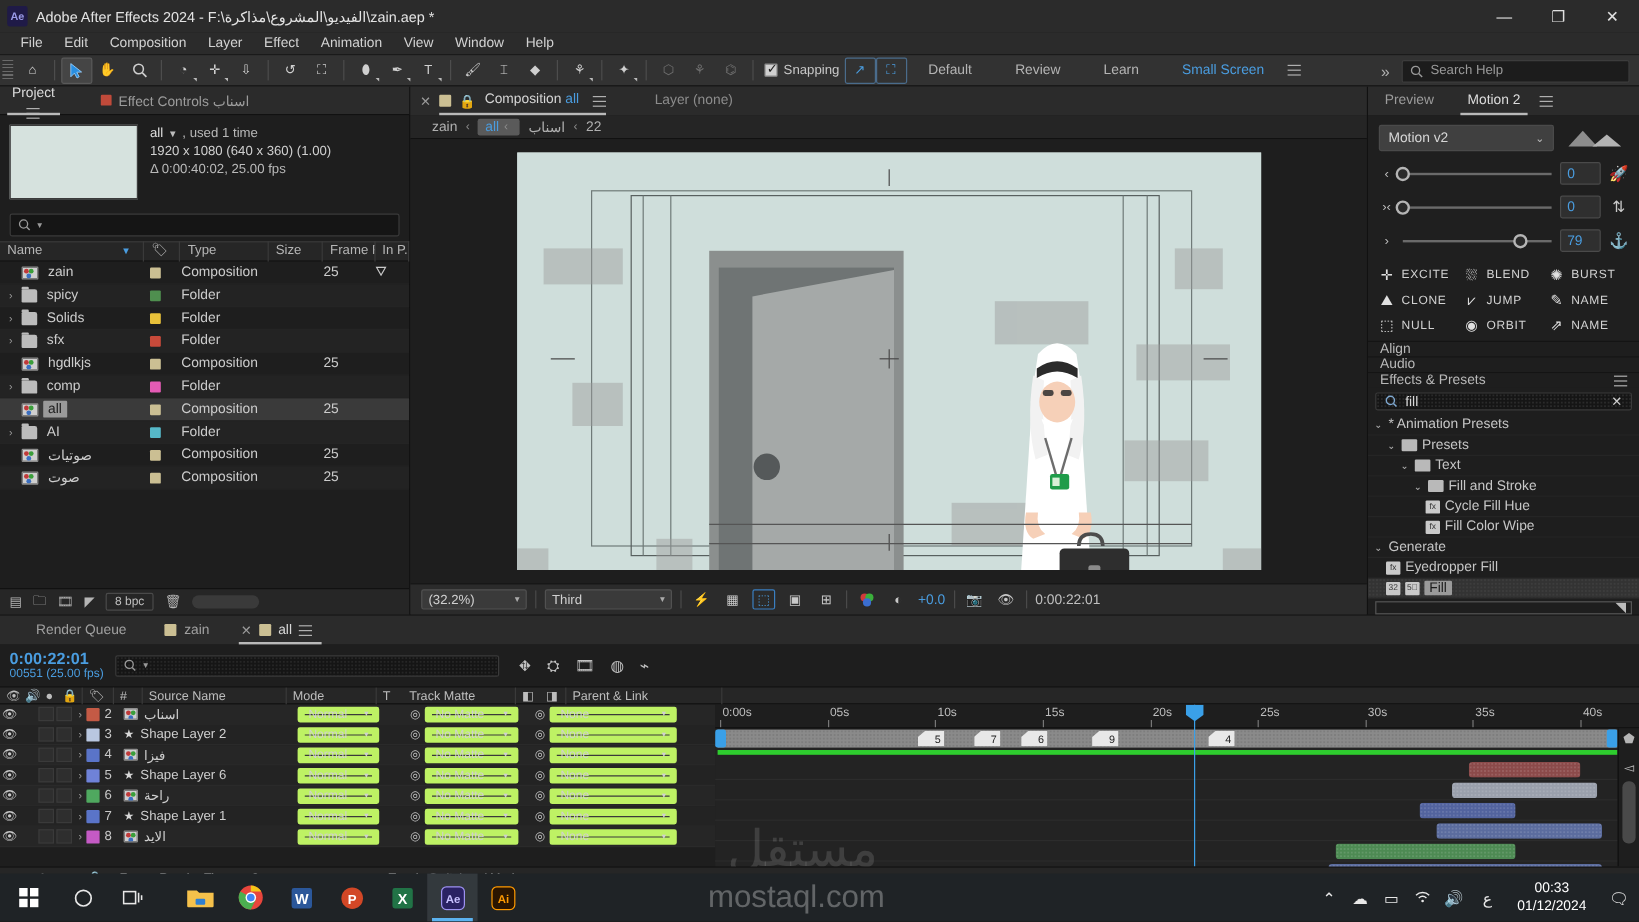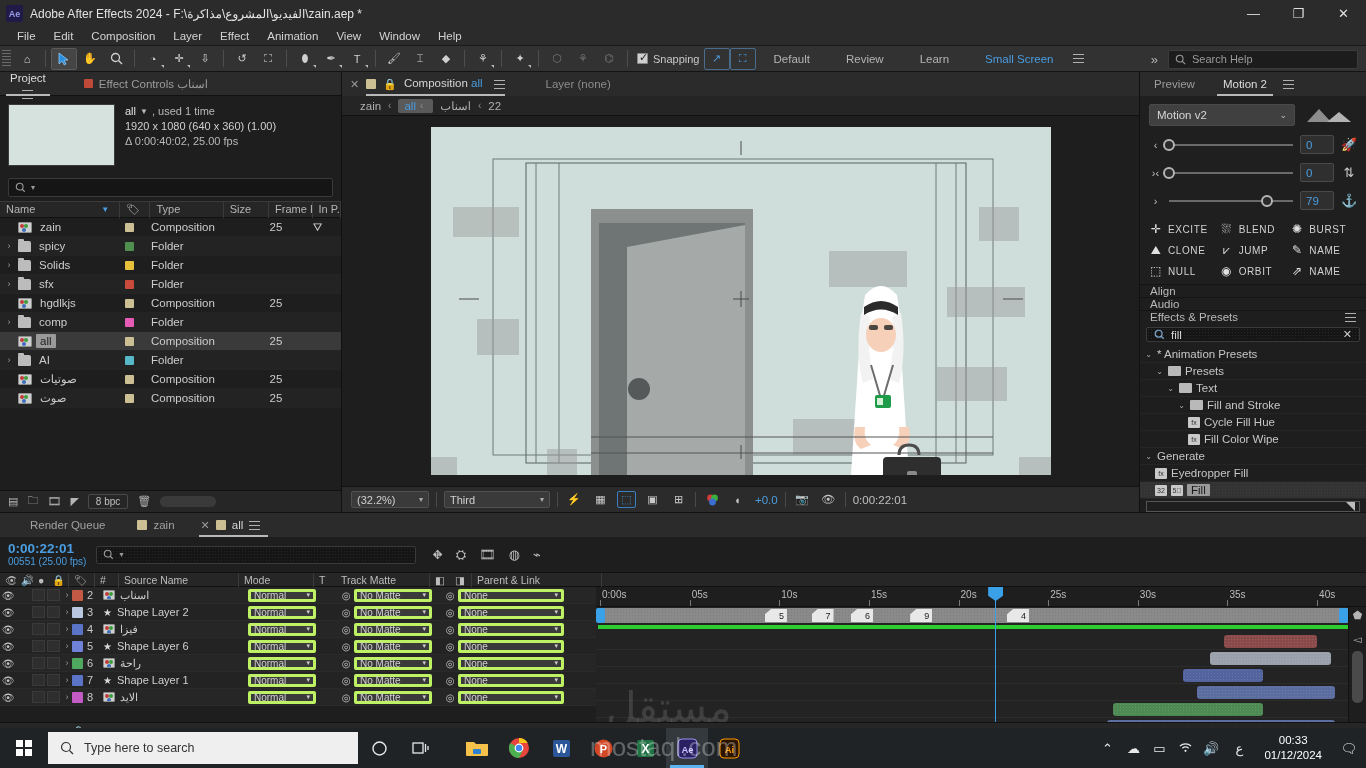--- a/index.html
+++ b/index.html
@@ -211,21 +211,21 @@
   .tlbody { flex:1; display:flex; overflow:hidden; position:relative; }
   .layers { width:596px; }
   .lrow { height:17px; display:flex; align-items:center; font-size:11px; color:#cfcfcf;
           border-bottom:1px solid #2a2a2a; background:#262626; }
   .lrow:nth-child(even){ background:#232323; }
   .eye { width:16px; text-align:center; color:#c8c8c8; font-size:10px; }
   .sqbox { width:13px; height:12px; background:#2e2e2e; border:1px solid #3a3a3a; margin-right:2px;}
   .lcolor { width:11px; height:11px; border-radius:1px; }
   .lnum { width:20px; text-align:left; padding-left:4px; color:#c9c9c9;}
   .lname { width:145px; display:flex; align-items:center; gap:5px; }
-  .drop { height:13px; background:#3a3a3a; border:3px solid #bef264; border-radius:2px;
+  .drop { height:13px; background:#3a3a3a; border:6px solid #bef264; border-radius:2px;
           display:flex; align-items:center; justify-content:space-between; padding:0 3px;
           font-size:10px; color:#d0d0d0; }
   .tracks { flex:1; position:relative; background:#232323; }
   .bar { position:absolute; height:13px; border-radius:3px; }
   .playhead { position:absolute; top:0; bottom:0; width:1px; background:#3aa0e8; }
   .watermark { position:absolute; color:rgba(255,255,255,.13); font-size:42px;
                pointer-events:none; }
   .tlbottom { height:18px; background:#262626; display:flex; align-items:center; gap:14px;
               padding:0 8px; font-size:10.5px; color:#b8b8b8; border-top:1px solid #111; }
 
@@ -639,21 +639,21 @@
               <line x1="302" y1="172" x2="318" y2="172"></line>
               <line x1="310" y1="164" x2="310" y2="180"></line>
             </g>
             <line x1="160" y1="310" x2="562" y2="310" stroke="#555" stroke-width="1"></line>
             <line x1="160" y1="326" x2="562" y2="326" stroke="#555" stroke-width="1"></line>
           </svg>
         </div>
       </div>
 
       <div class="compbar">
-        <div class="selbox" style="width:78px">
+        <div class="selbox" style="width:88px">
           <span>(32.2%)</span>
           <span style="font-size:8px;color:#aaa">▾</span>
         </div>
         <div class="vsep"></div>
         <div class="selbox" style="width:106px">
           <span>Third</span>
           <span style="font-size:8px;color:#aaa">▾</span>
         </div>
         <div class="vsep"></div>
         <div class="vbtn">⚡</div>
@@ -1187,27 +1187,20 @@
 
   <div class="taskbar">
     <div class="winlogo">
       <span class="wsq">
           <i></i>
           <i></i>
           <i></i>
           <i></i>
         </span>
     </div>
-    <div class="tbsearch">
-      <svg width="14" height="14" viewBox="0 0 14 14">
-          <circle cx="6" cy="6" r="4.5" fill="none" stroke="#333" stroke-width="1.2"></circle>
-          <line x1="9.4" y1="9.4" x2="13" y2="13" stroke="#333" stroke-width="1.3"></line>
-        </svg>
-      <span>Type here to search</span>
-    </div>
     <div class="tbicon">
         <svg width="17" height="17" viewBox="0 0 17 17">
           <circle cx="8.5" cy="8.5" r="6.5" fill="none" stroke="#e8e8e8" stroke-width="1.4"></circle>
         </svg>
       </div>
     <div class="tbicon">
         <svg width="18" height="16" viewBox="0 0 18 16">
           <rect x="1" y="3" width="10" height="10" fill="none" stroke="#e8e8e8" stroke-width="1.3"></rect>
           <line x1="13.5" y1="4" x2="13.5" y2="12" stroke="#e8e8e8" stroke-width="1.3"></line>
           <line x1="16" y1="6" x2="16" y2="10" stroke="#e8e8e8" stroke-width="1.3"></line>

